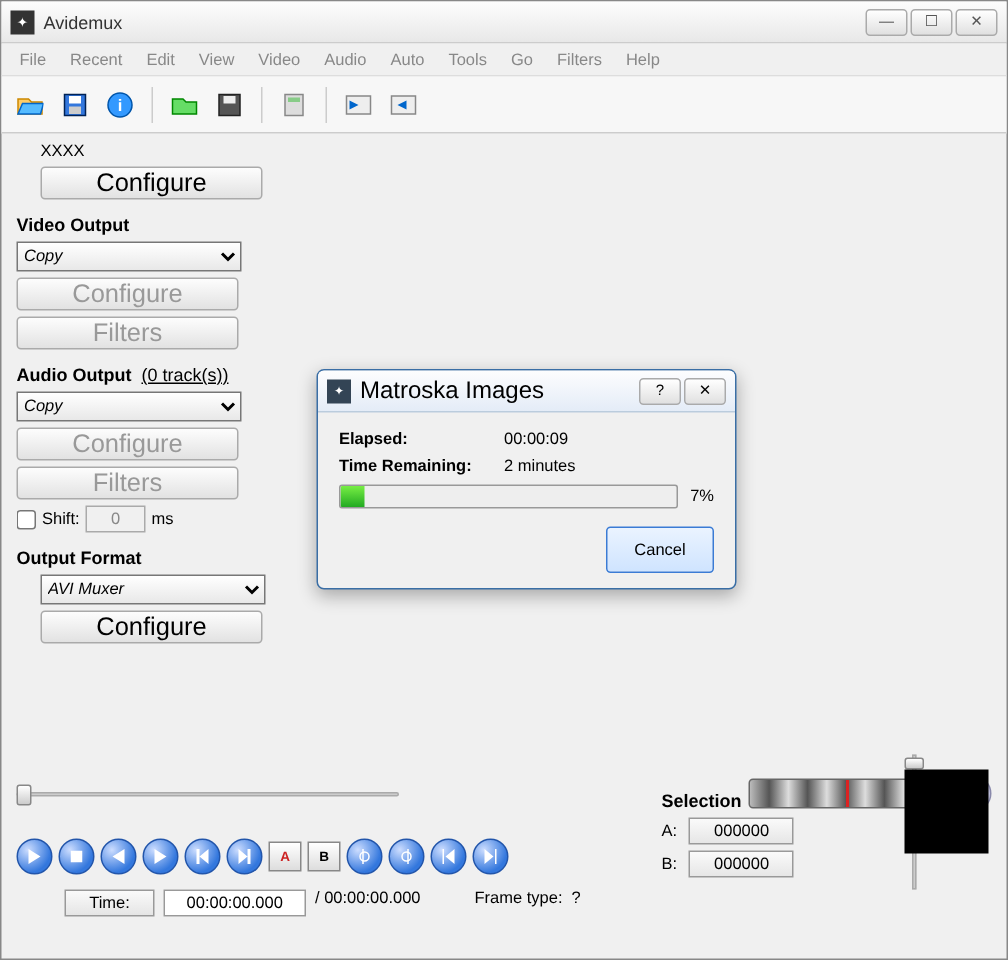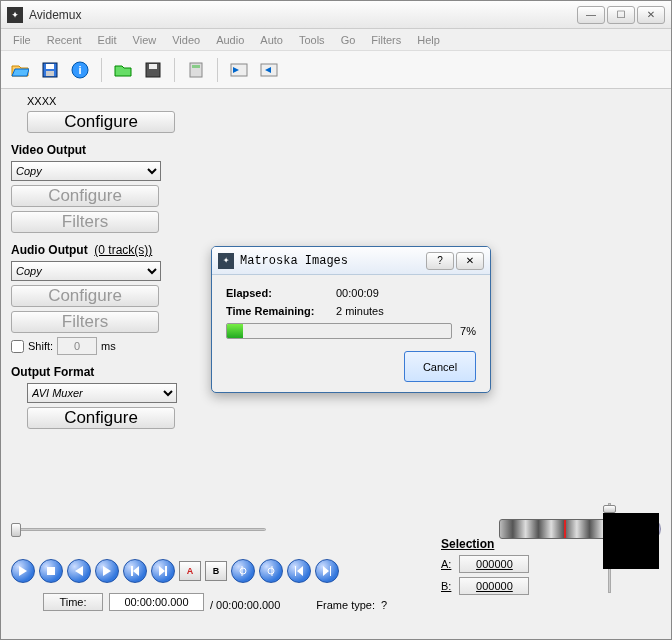--- a/index.html
+++ b/index.html
@@ -31,36 +31,36 @@
 .hslider .track { position: absolute; left: 0; right: 225px; top: 9px; height: 3px; background: #ccc; border: 1px solid #aaa; border-radius: 2px; }
 .hslider .thumb { position: absolute; left: 0; top: 4px; width: 10px; height: 14px; background: linear-gradient(#fff,#ccc); border: 1px solid #888; border-radius: 2px; }
 .jog { width: 130px; height: 20px; background: linear-gradient(90deg,#bbb,#555 10%,#ddd 20%,#555 30%,#ddd 40%,#555 50%,#ddd 60%,#555 70%,#ddd 80%,#555 90%,#bbb); border: 1px solid #666; border-radius: 3px; position: relative; }
 .jog .mark { position: absolute; left: 50%; top: 0; bottom: 0; width: 2px; background: #d22; }
 .speaker { width: 24px; height: 24px; border: 1px solid #88a; border-radius: 12px; background: radial-gradient(#eef,#aac); display:flex;align-items:center;justify-content:center; cursor:pointer; }
 .transport-row { display: flex; align-items: center; gap: 4px; }
 .pbtn { width: 24px; height: 24px; border-radius: 12px; background: radial-gradient(circle at 30% 30%, #cdf, #37d 70%); border: 1px solid #25a; display: flex; align-items: center; justify-content: center; cursor: pointer; color: #fff; font-size: 10px; }
 .abtn { width: 22px; height: 20px; border: 1px solid #888; background: linear-gradient(#fff,#ddd); cursor: pointer; font-size: 9px; font-weight: bold; display:flex;align-items:center;justify-content:center; }
 .abtn.a { color: #c22; }
 .abtn.b { }
-.sel-col { position: absolute; right: 80px; bottom: 34px; width: 140px; text-decoration: underline; }
+.sel-col { position: absolute; right: 80px; bottom: 44px; width: 140px; }
 .sel-col .hdr { font-weight: bold; font-size: 12px; }
 .sel-col .row { display: flex; align-items: center; gap: 8px; margin-top: 4px; }
 .numbox { width: 70px; height: 18px; border: 1px solid #999; background: linear-gradient(#fafafa,#e6e6e6); text-align: center; font-size: 11px; line-height: 16px; }
 .vslider { position: absolute; right: 44px; bottom: 36px; width: 16px; height: 90px; }
 .vslider .vtrack { position: absolute; left: 7px; top: 0; bottom: 0; width: 3px; background: #ccc; border: 1px solid #aaa; }
 .vslider .vthumb { position: absolute; left: 2px; top: 2px; width: 13px; height: 8px; background: linear-gradient(#fff,#ccc); border: 1px solid #888; border-radius: 2px; }
 .blackbox { position: absolute; right: 2px; bottom: 60px; width: 56px; height: 56px; background: #000; }
-.time-row { display: flex; align-items: flex-end; gap: 6px; margin-top: 10px; padding-left: 32px; }
+.time-row { display: flex; align-items: flex-start; gap: 6px; margin-top: 10px; padding-left: 32px; }
 .timebtn { width: 60px; height: 18px; border: 1px solid #999; background: linear-gradient(#fafafa,#e5e5e5); cursor: pointer; font-size: 11px; }
 .timebox { width: 95px; height: 18px; border: 1px solid #999; background: #fff; text-align: center; font-size: 11px; line-height: 16px; }
 
 .modal { position: absolute; left: 210px; top: 245px; width: 280px; border: 1px solid #3a6ea5; background: #f0f0f0; box-shadow: 0 4px 12px rgba(0,0,0,0.3); border-radius: 5px; overflow: hidden; }
 .modal .mtitle { height: 28px; background: linear-gradient(#fdfdfe,#e4ecf7); display: flex; align-items: center; padding: 0 6px; border-bottom: 1px solid #bcd; }
 .modal .mtitle .icon { width: 16px; height: 16px; background: #345; margin-right: 6px; display:flex;align-items:center;justify-content:center;color:#fff;font-size:8px; }
-.modal .mtitle .t { flex: 1; font-size: 12px; font-family: Liberation Mono, monospace; }
+.modal .mtitle .t { flex: 1; font-size: 16px; }
 .modal .mbtn { width: 28px; height: 18px; border: 1px solid #aaa; background: linear-gradient(#fff,#e0e0e0); margin-left: 2px; border-radius: 3px; text-align: center; line-height: 15px; font-size: 10px; cursor: pointer; }
 .modal .mbody { padding: 12px 14px 10px 14px; }
 .modal .mrow { display: flex; margin-bottom: 6px; font-size: 11px; }
 .modal .mrow .lab { width: 110px; font-weight: bold; }
 .modal .progwrap { display: flex; align-items: center; gap: 8px; margin: 6px 0 12px 0; }
 .modal .progbar { flex: 1; height: 16px; border: 1px solid #999; background: #eee; border-radius: 2px; position: relative; overflow: hidden; }
 .modal .progfill { position: absolute; left: 0; top: 0; bottom: 0; width: 7%; background: linear-gradient(#7e4,#2a2); }
 .modal .btnrow { text-align: right; }
 .modal .cancel { width: 72px; height: 31px; border: 1px solid #3a7bd5; background: linear-gradient(#eaf3ff,#cfe4ff); border-radius: 3px; cursor: pointer; font-size: 11px; }
 svg { display: block; }

